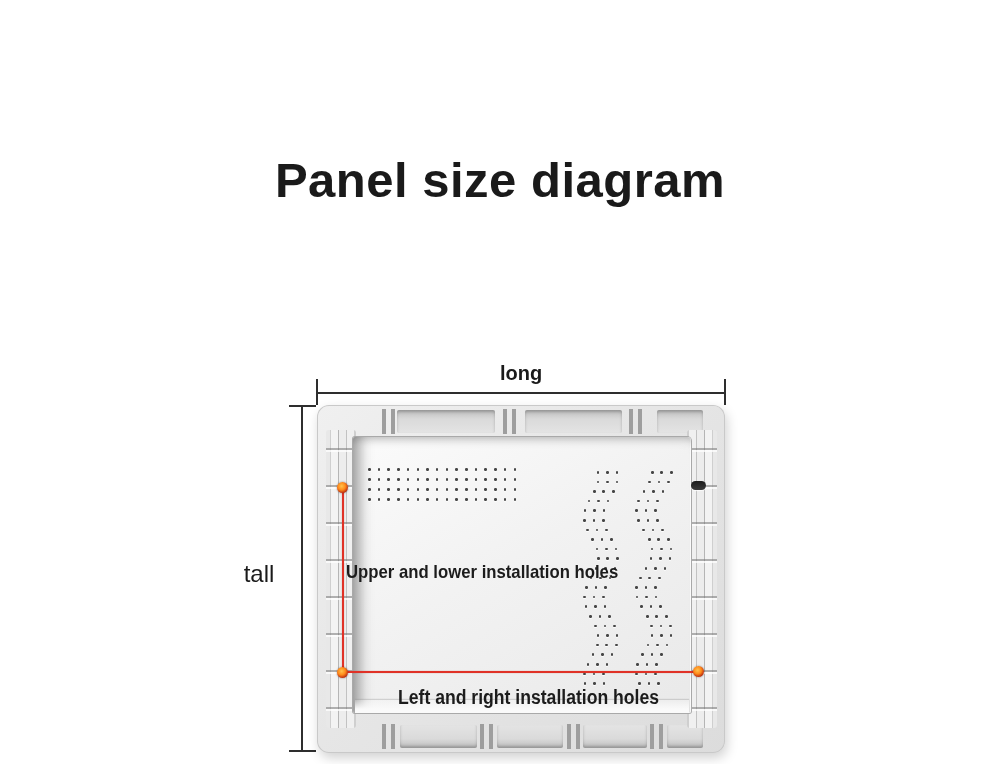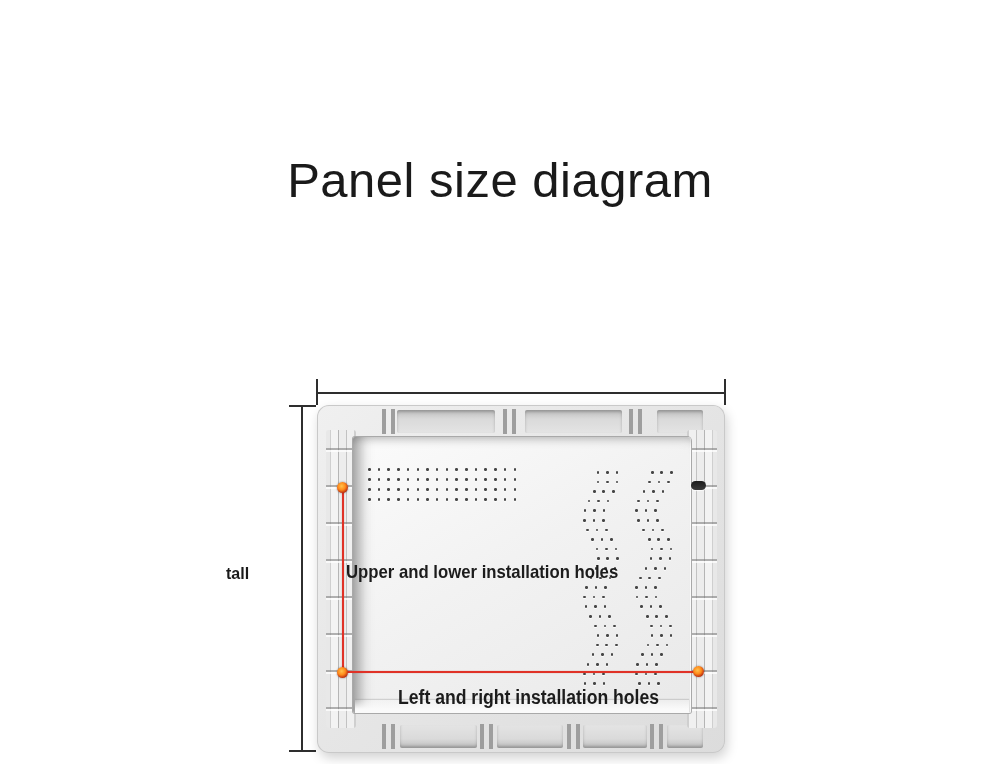--- a/index.html
+++ b/index.html
@@ -3,43 +3,43 @@
 <meta charset="utf-8">
 <style>
   html,body{margin:0;padding:0;background:#fff;}
   .canvas{
     position:relative;width:1000px;height:764px;background:#fff;overflow:hidden;
     font-family:"Liberation Sans",sans-serif;color:var(--text,#1a1a1a);
   }
   
   .title{
     position:absolute;left:0;top:152px;width:1000px;margin:0;
-    text-align:center;font-size:49px;font-weight:400;line-height:56px;
+    text-align:center;font-size:49px;font-weight:700;line-height:56px;
     letter-spacing:0.5px;color:var(--text,#1a1a1a);
   }
   .subtitle{
     position:absolute;left:0;top:242px;width:1000px;text-align:center;
     font-size:17px;font-weight:700;line-height:24px;letter-spacing:0.2px;
     color:var(--text,#1a1a1a);
   }
   
   .dim{position:absolute;background:var(--dimension-line,#2e2e2e);}
   .dim-long-line{left:317px;top:392px;width:408px;height:2px;}
   .dim-long-tick-l{left:316px;top:379px;width:2px;height:26px;}
   .dim-long-tick-r{left:724px;top:379px;width:2px;height:26px;}
   .dim-long-label{
     position:absolute;left:421px;top:360px;width:200px;text-align:center;
     font-size:20px;font-weight:700;line-height:26px;
   }
   .dim-tall-line{left:301px;top:406px;width:2px;height:346px;}
   .dim-tall-tick-t{left:289px;top:405px;width:27px;height:2px;}
   .dim-tall-tick-b{left:289px;top:750px;width:27px;height:2px;}
   .dim-tall-label{
-    position:absolute;left:226px;top:562px;width:66px;text-align:left;
-    font-size:16px;font-weight:700;line-height:23px;
+    position:absolute;left:226px;top:562px;width:66px;text-align:center;
+    font-size:24px;font-weight:400;line-height:23px;
   }
   
   .panel{
     position:absolute;left:317px;top:405px;width:408px;height:348px;
     border-radius:12px;overflow:hidden;
     background:linear-gradient(135deg,#f0f0f0 0%,var(--panel-body,#e6e6e6) 45%,#dcdcdc 100%);
     box-shadow:0 0 0 1px #c9c9c9 inset,0 1px 0 #ffffff inset,2px 5px 12px rgba(0,0,0,.18);
   }
   
   .recess{position:absolute;height:23px;border-radius:2px;
@@ -100,20 +100,21 @@
   .lbl-lower{left:398px;top:686px;font-size:20px;}
 </style>
 </head>
 <body>
 
 <div class="canvas">
 
   <h1 class="title">Panel size diagram</h1>
 
 
+  <div class="dim-long-label">long</div>
   <div class="dim dim-long-line"></div>
   <div class="dim dim-long-tick-l"></div>
   <div class="dim dim-long-tick-r"></div>
 
   <div class="dim-tall-label">tall</div>
   <div class="dim dim-tall-line"></div>
   <div class="dim dim-tall-tick-t"></div>
   <div class="dim dim-tall-tick-b"></div>
 
   <div class="panel">

